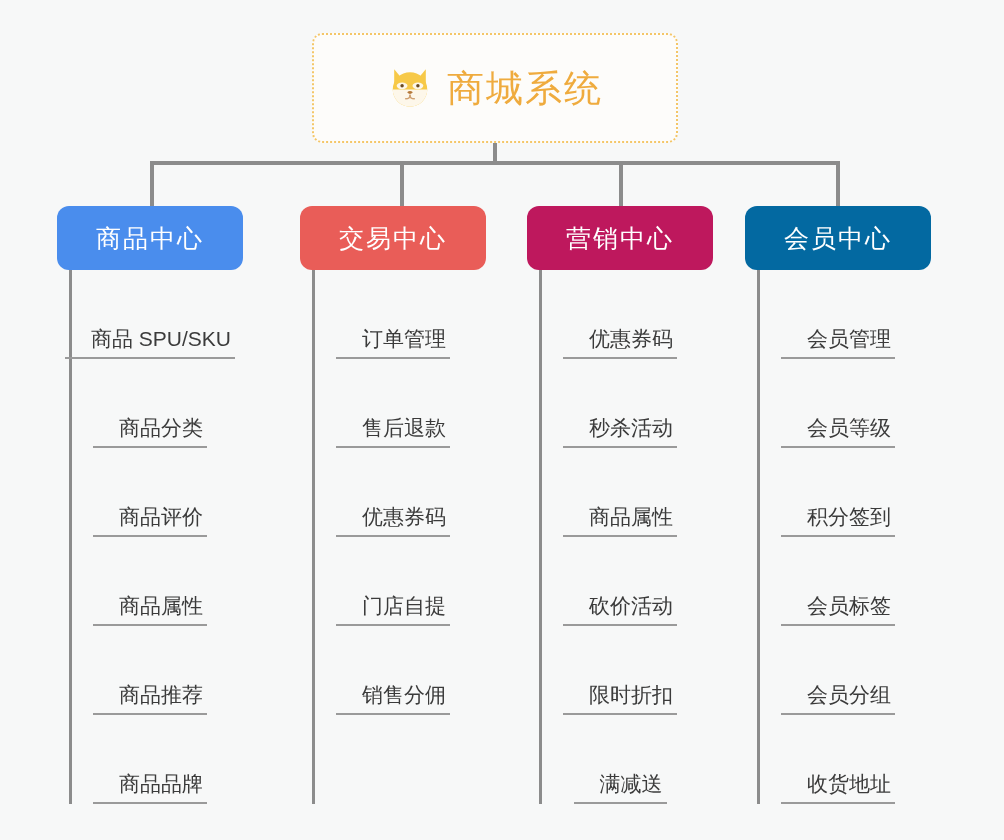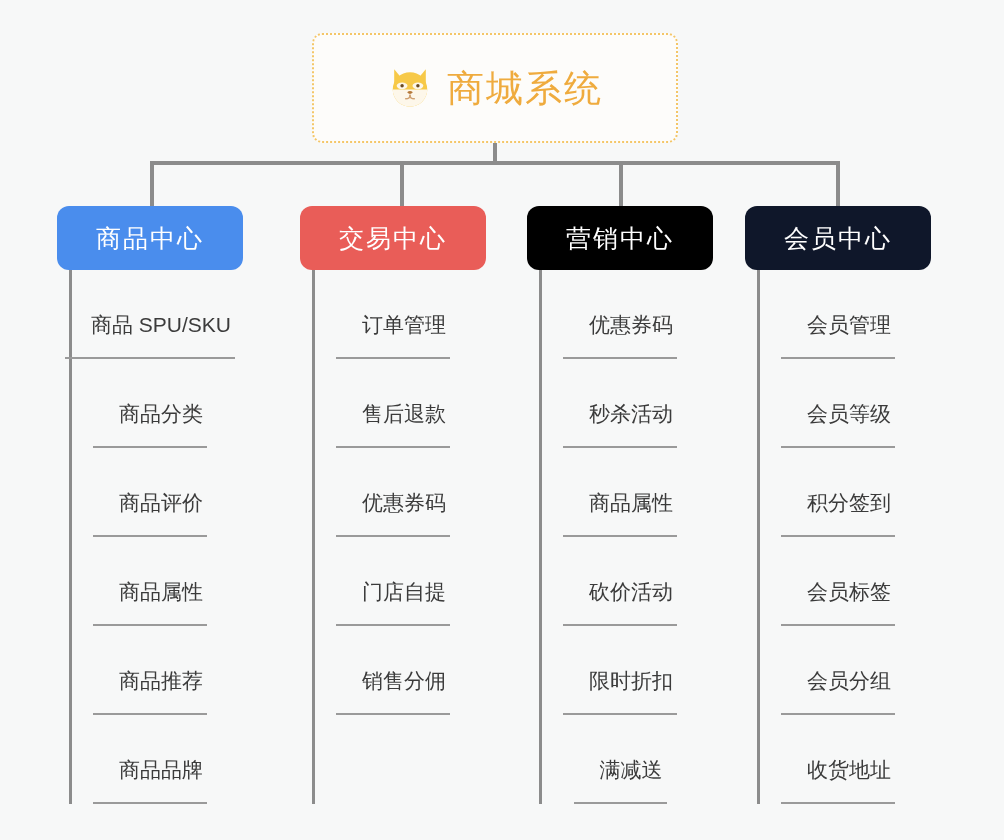--- a/index.html
+++ b/index.html
@@ -109,21 +109,21 @@
     height: 89px;
     box-sizing: border-box;
     display: flex;
     align-items: flex-end;
     justify-content: center;
   }
   .leaf-label {
     font-size: 21px;
     color: #3b3b3b;
     line-height: 1;
-    padding: 0 4px 24px 4px;
+    padding: 0 4px 10px 4px;
     white-space: nowrap;
   }
   .leaf-rule {
     position: absolute;
     left: -10px;
     bottom: 0;
     height: 2px;
     background: #9a9a9a;
   }
 </style>
@@ -212,21 +212,21 @@
         <span class="leaf-rule" style="width: 114px; left: 14px;"></span>
       </div>
       <div class="leaf">
         <span class="leaf-label">销售分佣</span>
         <span class="leaf-rule" style="width: 114px; left: 14px;"></span>
       </div>
     </div>
   </div>
 
   <div class="column" id="col-2" style="left:527px;">
-    <div class="col-header" style="background: #000000;">
+    <div class="col-header" style="background: #be185d;">
       <span>营销中心</span>
     </div>
     <div class="branch">
       <div class="spine" style="height: 534px;"></div>
       <div class="leaf">
         <span class="leaf-label">优惠券码</span>
         <span class="leaf-rule" style="width: 114px; left: 14px;"></span>
       </div>
       <div class="leaf">
         <span class="leaf-label">秒杀活动</span>
@@ -245,21 +245,21 @@
         <span class="leaf-rule" style="width: 114px; left: 14px;"></span>
       </div>
       <div class="leaf">
         <span class="leaf-label">满减送</span>
         <span class="leaf-rule" style="width: 93px; left: 25px;"></span>
       </div>
     </div>
   </div>
 
   <div class="column" id="col-3" style="left:745px;">
-    <div class="col-header" style="background: #0f172a;">
+    <div class="col-header" style="background: #0369a1;">
       <span>会员中心</span>
     </div>
     <div class="branch">
       <div class="spine" style="height: 534px;"></div>
       <div class="leaf">
         <span class="leaf-label">会员管理</span>
         <span class="leaf-rule" style="width: 114px; left: 14px;"></span>
       </div>
       <div class="leaf">
         <span class="leaf-label">会员等级</span>

